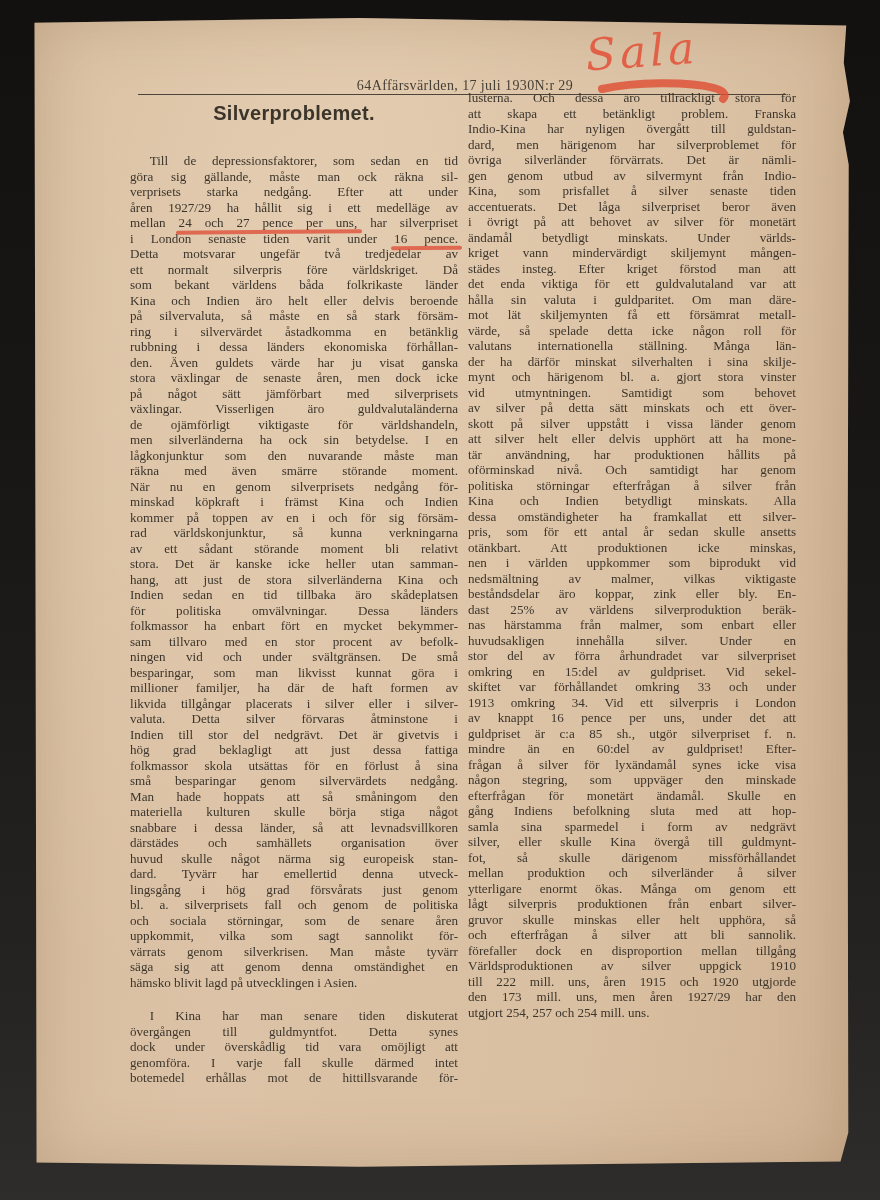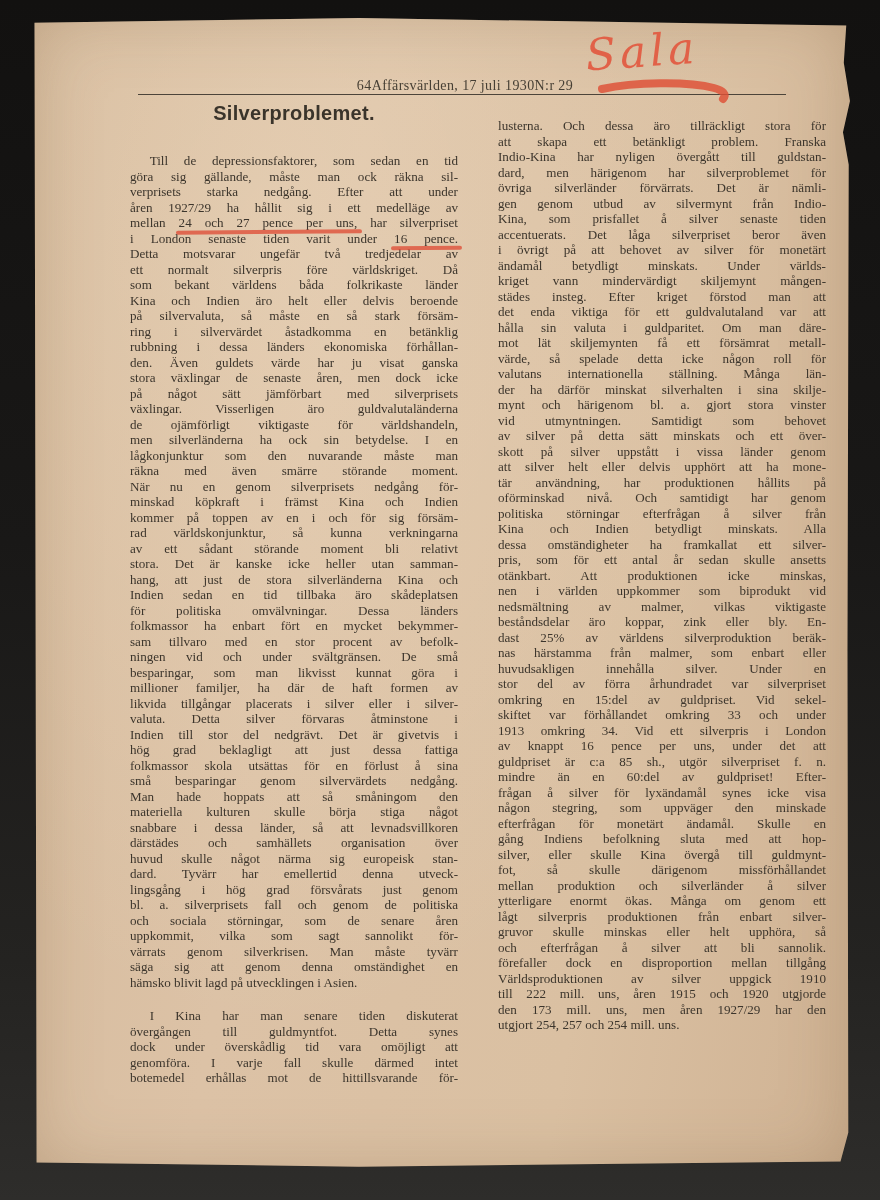--- a/index.html
+++ b/index.html
@@ -40,21 +40,21 @@
   .article-title{
     position:absolute;left:100px;top:88px;width:328px;height:26px;
     text-align:center;font-family:"Liberation Sans",sans-serif;
     font-weight:600;font-size:20px;color:#3a342b;letter-spacing:.3px;
   }
   .col{
     position:absolute;width:328px;
     font-size:13.1px;line-height:15.5px;color:#3c352c;
   }
   .col-left{left:100px;top:121px;}
-  .col-right{left:438px;top:104px;margin-left:30px;}
+  .col-right{left:438px;top:76px;}
   .line{
     height:15.5px;overflow:visible;
     text-align:justify;text-align-last:justify;
     white-space:normal;
   }
   .line.indent{text-indent:1.5em;margin-top:18px;}
   .line.last{text-align-last:left;}
   .red-underline{position:relative;}
   .red-underline::after{
     content:"";position:absolute;left:-3px;right:-4px;bottom:-4px;height:4px;
@@ -187,20 +187,21 @@
         <div class="line">omkring en 15:del av guldpriset.  Vid sekel-</div>
         <div class="line">skiftet var förhållandet omkring 33 och under</div>
         <div class="line">1913 omkring 34.  Vid ett silverpris i London</div>
         <div class="line">av knappt 16 pence per uns, under det att</div>
         <div class="line">guldpriset är c:a 85 sh., utgör silverpriset f. n.</div>
         <div class="line">mindre än en 60:del av guldpriset!  Efter-</div>
         <div class="line">frågan å silver för lyxändamål synes icke visa</div>
         <div class="line">någon stegring, som uppväger den minskade</div>
         <div class="line">efterfrågan för monetärt ändamål.  Skulle en</div>
         <div class="line">gång Indiens befolkning sluta med att hop-</div>
+        <div class="line">samla sina sparmedel i form av nedgrävt</div>
         <div class="line">silver, eller skulle Kina övergå till guldmynt-</div>
         <div class="line">fot, så skulle därigenom missförhållandet</div>
         <div class="line">mellan produktion och silverländer å silver</div>
         <div class="line">ytterligare enormt ökas.  Många om genom ett</div>
         <div class="line">lågt silverpris produktionen från enbart silver-</div>
         <div class="line">gruvor skulle minskas eller helt upphöra, så</div>
         <div class="line">och efterfrågan å silver att bli sannolik.</div>
         <div class="line">förefaller dock en disproportion mellan tillgång</div>
         <div class="line">Världsproduktionen av silver uppgick 1910</div>
         <div class="line">till 222 mill. uns, åren 1915 och 1920 utgjorde</div>

